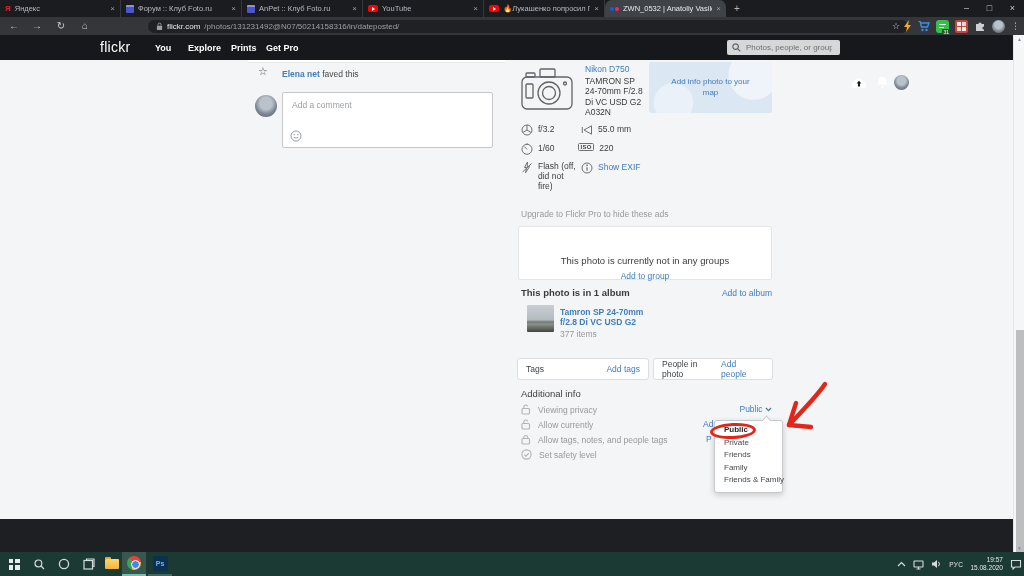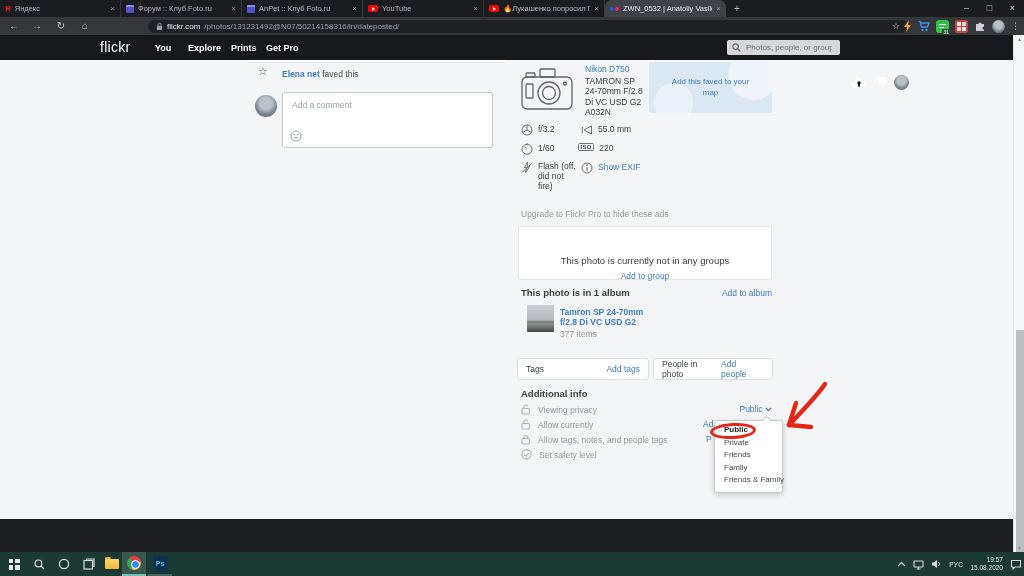--- a/index.html
+++ b/index.html
@@ -239,21 +239,21 @@
         <circle cx="30" cy="28" r="6.5"></circle>
       <rect x="21" y="4" width="15" height="8" rx="1"></rect>
       <rect x="7" y="8" width="9" height="4" rx="1"></rect>
       <rect x="7" y="19" width="7" height="14" rx="1"></rect>
       <circle cx="46" cy="18.5" r="1.5"></circle>
     </g>
   </svg>
   <span class="abs lnk f85" style="left:585px;top:64px">Nikon D750</span>
   <div class="abs f85" style="left:585px;top:76px;width:64px;line-height:10.4px;color:#38393b">TAMRON SP 24-70mm F/2.8 Di VC USD G2 A032N</div>
   <div class="mapbox">
-    <span class="lnk" style="font-size:8px;line-height:10.5px;padding:0 15px">Add this faved to your map</span>
+    <span class="lnk" style="font-size:8px;line-height:10.5px;padding:0 15px">Add info photo to your map</span>
   </div>
 
   <div class="exifrow" style="left:521px;top:124px">
     <svg width="12" height="12" viewBox="0 0 12 12">
         <g fill="none" stroke="#6d7175" stroke-width="1">
           <circle cx="6" cy="6" r="5"></circle>
           <path d="M6 1.2 V6 L10 8.4 M6 6 L2 8.4"></path>
         </g>
       </svg>
     <span>f/3.2</span>
@@ -315,21 +315,21 @@
 
   <div class="tp-box" style="left:653px;width:120px">
     <span style="color:#3c3f42">People in photo</span>
     <span class="lnk">Add people</span>
   </div>
   <div class="tp-box" style="left:517px;width:132px">
     <span style="color:#3c3f42">Tags</span>
     <span class="lnk">Add tags</span>
   </div>
 
-  <span class="abs" style="left:521px;top:388px;font-size:9.5px;font-weight:bold;color:#3c3f42">Additional info</span>
+  <span class="abs" style="left:521px;top:388px;font-size:9.5px;font-weight:normal;color:#3c3f42">Additional info</span>
 
   <div class="inforow" style="left:521px;top:404px">
     <svg width="10" height="11" viewBox="0 0 10 11">
         <rect x="1" y="4.5" width="7.5" height="5.5" rx="1" fill="none" stroke="#b0b3b7" stroke-width="1.1"></rect>
         <path d="M2.8 4.5 V3 a2 2 0 0 1 3.9 -.6" fill="none" stroke="#b0b3b7" stroke-width="1.1"></path>
       </svg>
     <span>Viewing privacy</span>
   </div>
   <span class="abs lnk f85" style="right:252px;top:404px">
     <span>Public</span>

